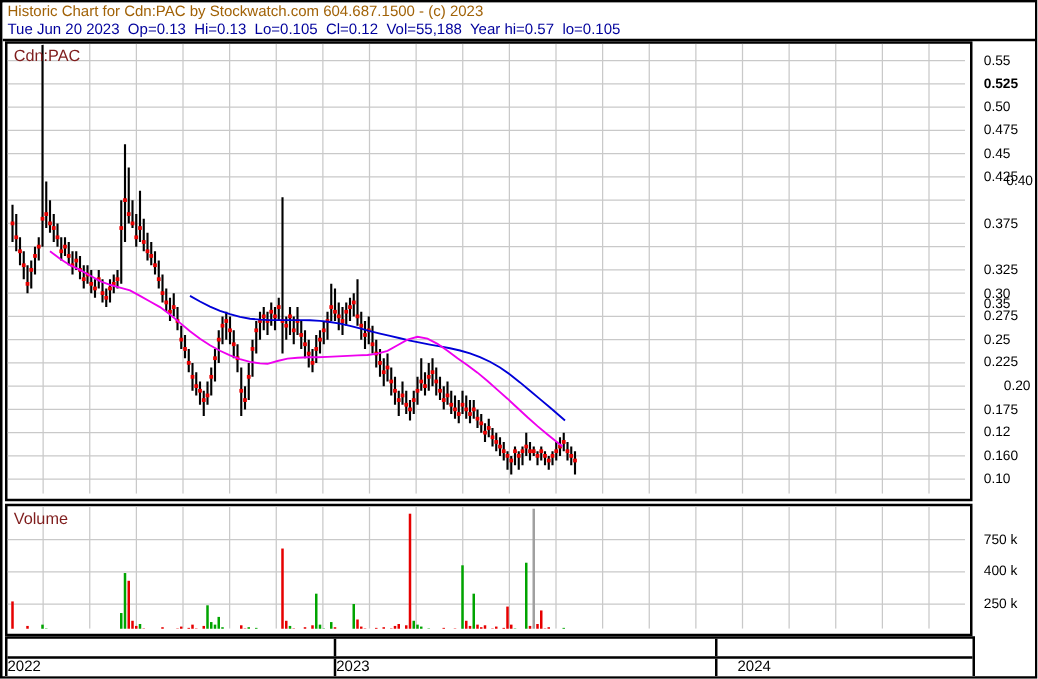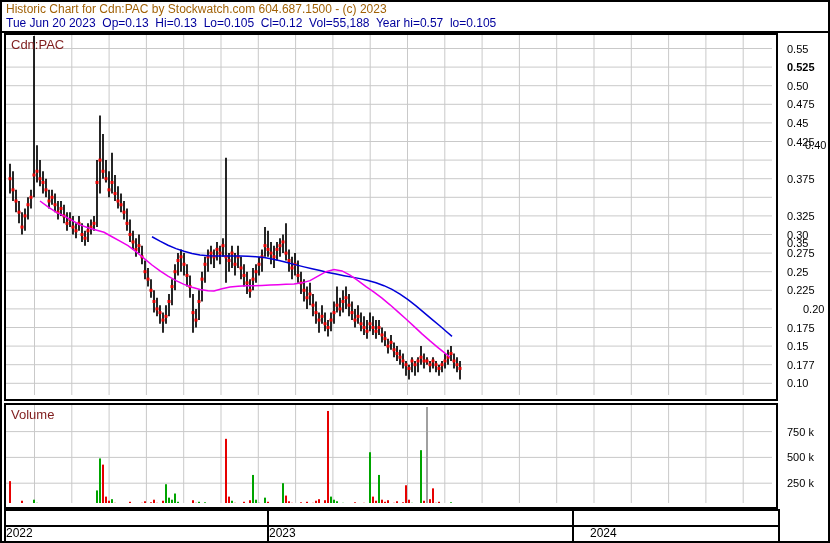--- a/index.html
+++ b/index.html
@@ -399,22 +399,22 @@
       <div class="tick" style="top: 106px; padding-left: 18px;">0.40</div>
       <div class="tick" style="top: 139.7px;">0.375</div>
       <div class="tick" style="top: 158.3px; margin-top: 46px;">0.35</div>
       <div class="tick" style="top: 176.9px;">0.325</div>
       <div class="tick" style="top: 195.5px;">0.30</div>
       <div class="tick" style="top: 214.1px;">0.275</div>
       <div class="tick" style="top: 232.7px;">0.25</div>
       <div class="tick" style="top: 251.3px;">0.225</div>
       <div class="tick" style="top: 269.9px; padding-left: 16px;">0.20</div>
       <div class="tick" style="top: 288.5px;">0.175</div>
-      <div class="tick" style="top: 307.1px;">0.15</div>
-      <div class="tick" style="top: 325.7px;">0.177</div>
+      <div class="tick" style="top: 307.1px;">0.12</div>
+      <div class="tick" style="top: 325.7px;">0.160</div>
       <div class="tick" style="top: 344.3px;">0.10</div>
     </div>
 
   <div id="volume-panel" class="panel">
     <div class="corner-label">Volume</div>
     <svg id="vol-svg" width="766" height="98">
         <g>
           <line x1="28.5" y1="0" x2="28.5" y2="98" stroke="#c9c9c9" stroke-width="1"></line>
           <line x1="65.8" y1="0" x2="65.8" y2="98" stroke="#c9c9c9" stroke-width="1"></line>
           <line x1="103.1" y1="0" x2="103.1" y2="98" stroke="#c9c9c9" stroke-width="1"></line>
@@ -590,21 +590,21 @@
           <rect x="444" y="97.292" width="2" height="6.708" fill="#00a400"></rect>
           <rect x="447" y="98.84" width="2" height="5.16" fill="#e60000"></rect>
           <rect x="450" y="99.872" width="2" height="4.128" fill="#e60000"></rect>
           <rect x="453" y="98.324" width="2" height="5.676" fill="#e60000"></rect>
         </g>
       </svg>
   </div>
 
   <div id="volume-axis" class="axis-col">
       <div class="tick" style="top: 22.6px;">750 k</div>
-      <div class="tick" style="top: 48.4px;">500 k</div>
+      <div class="tick" style="top: 48.4px;">400 k</div>
       <div class="tick" style="top: 74.2px;">250 k</div>
     </div>
 
   <div id="xaxis">
     <div id="xrow-months" class="xrow">
       <div class="xcell xc1"></div>
       <div class="xcell xc2"></div>
       <div class="xcell xc3"></div>
     </div>
     <div class="xrow">

